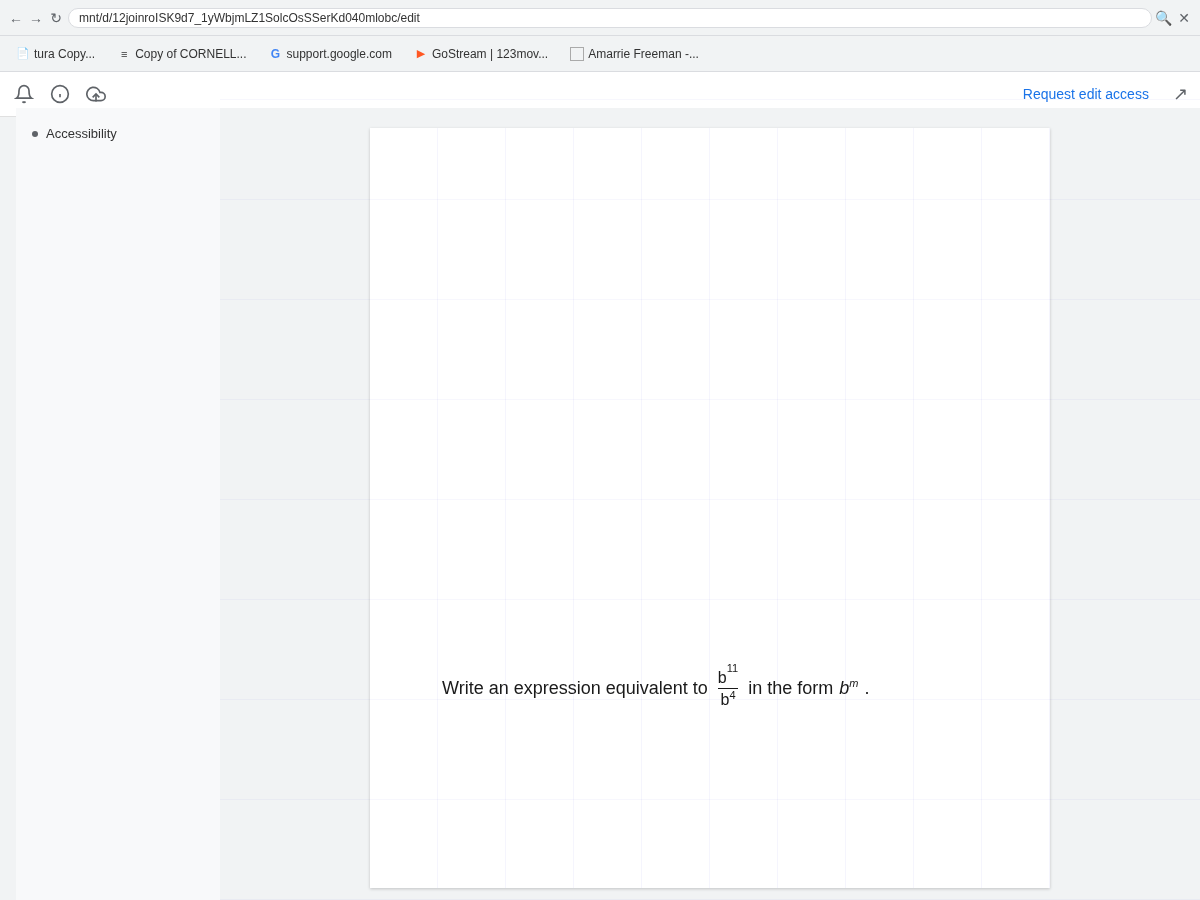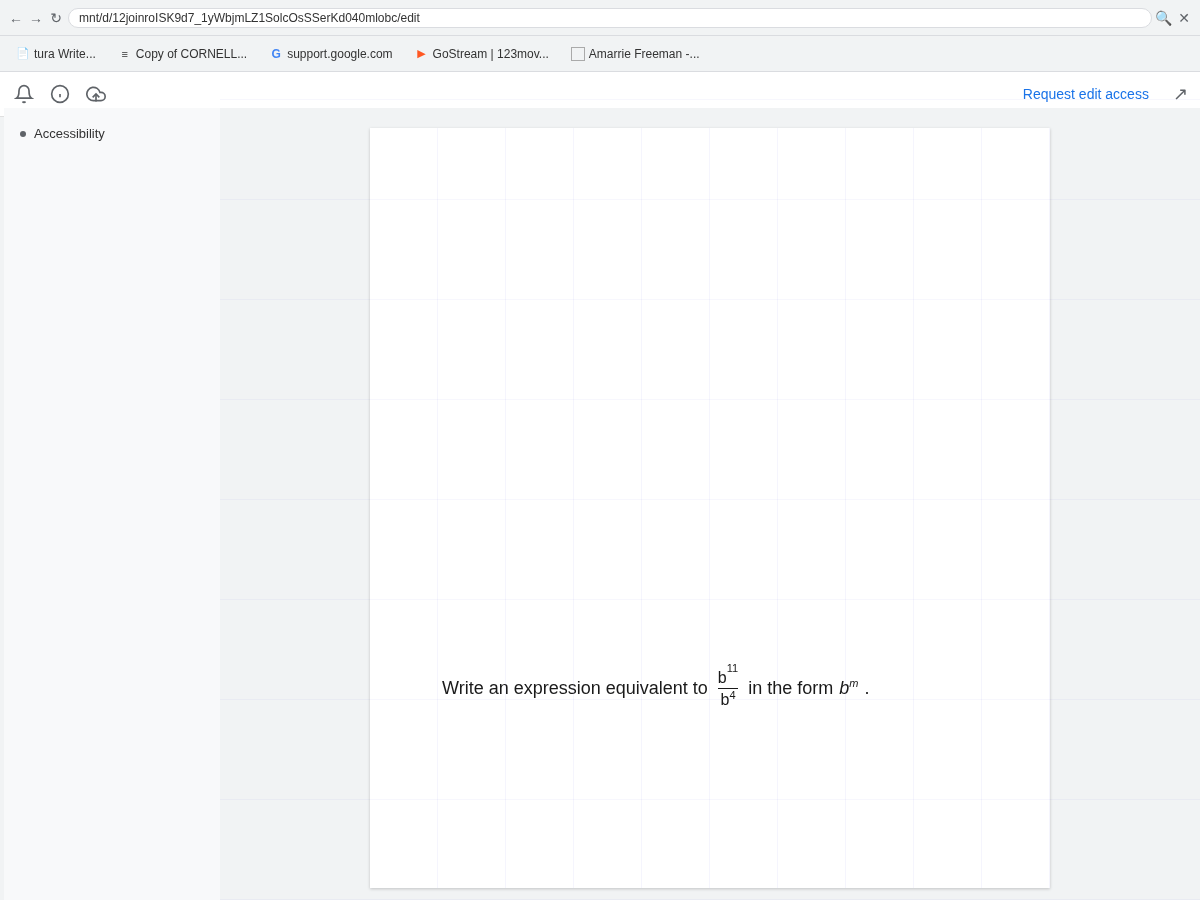--- a/index.html
+++ b/index.html
@@ -132,21 +132,21 @@
 
     .expand-icon {
       font-size: 18px;
       color: #5f6368;
       cursor: pointer;
     }
 
     
     .outline-sidebar {
       position: absolute;
-      left: 4px;
+      left: 16px;
       top: 108px;
       width: 220px;
       height: calc(900px - 108px);
       background: #f8f9fa;
       border-right: 1px solid #1d4ed8;
       padding: 12px 0;
     }
 
     .outline-item {
       display: flex;
@@ -298,21 +298,21 @@
   <div class="url-bar-icon">→</div>
   <div class="url-bar-icon">↻</div>
   <div class="url-bar-text">mnt/d/12joinroISK9d7_1yWbjmLZ1SolcOsSSerKd040mlobc/edit</div>
   <div class="url-bar-icon">🔍</div>
   <div class="url-bar-icon">✕</div>
 </div>
 
 <div class="bookmarks-bar">
   <div class="bookmark-item">
     <span class="bookmark-icon">📄</span>
-    <span>tura Write...</span>
+    <span>tura Copy...</span>
   </div>
   <div class="bookmark-item">
     <span class="bookmark-icon">≡</span>
     <span>Copy of CORNELL...</span>
   </div>
   <div class="bookmark-item">
     <span class="bookmark-icon google" style="color:#4285F4; font-weight:bold;">G</span>
     <span>support.google.com</span>
   </div>
   <div class="bookmark-item">

